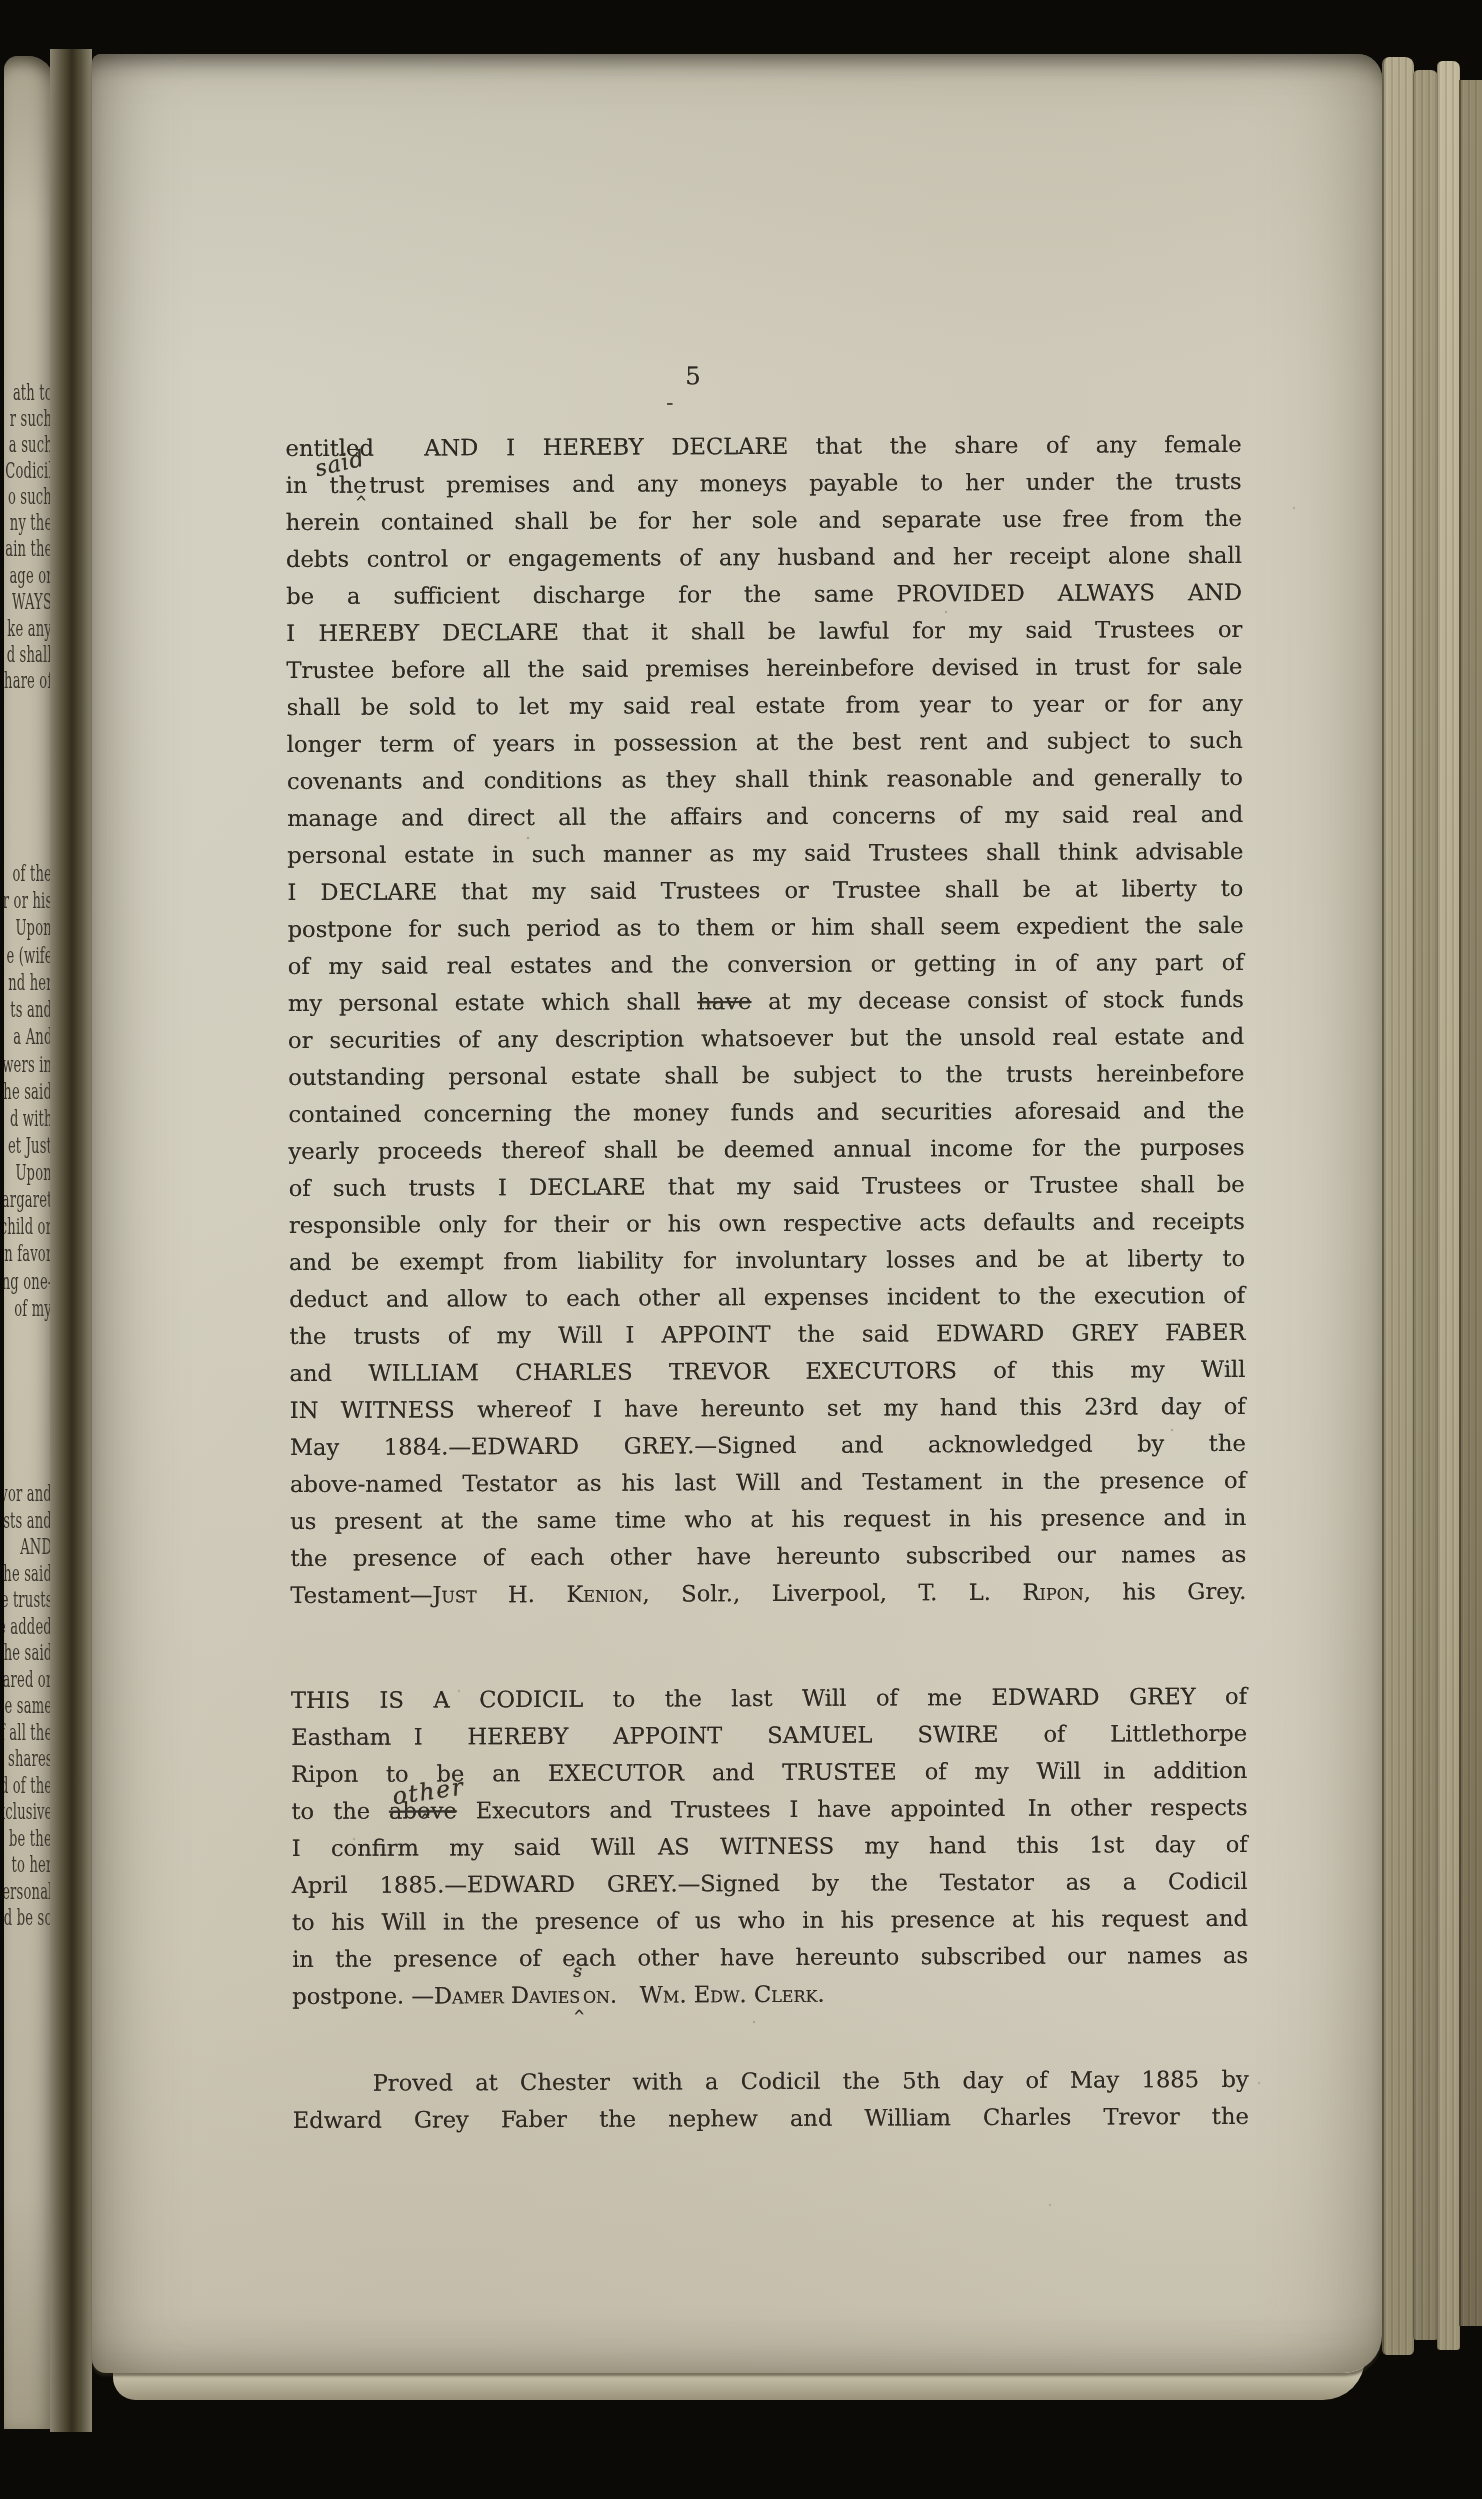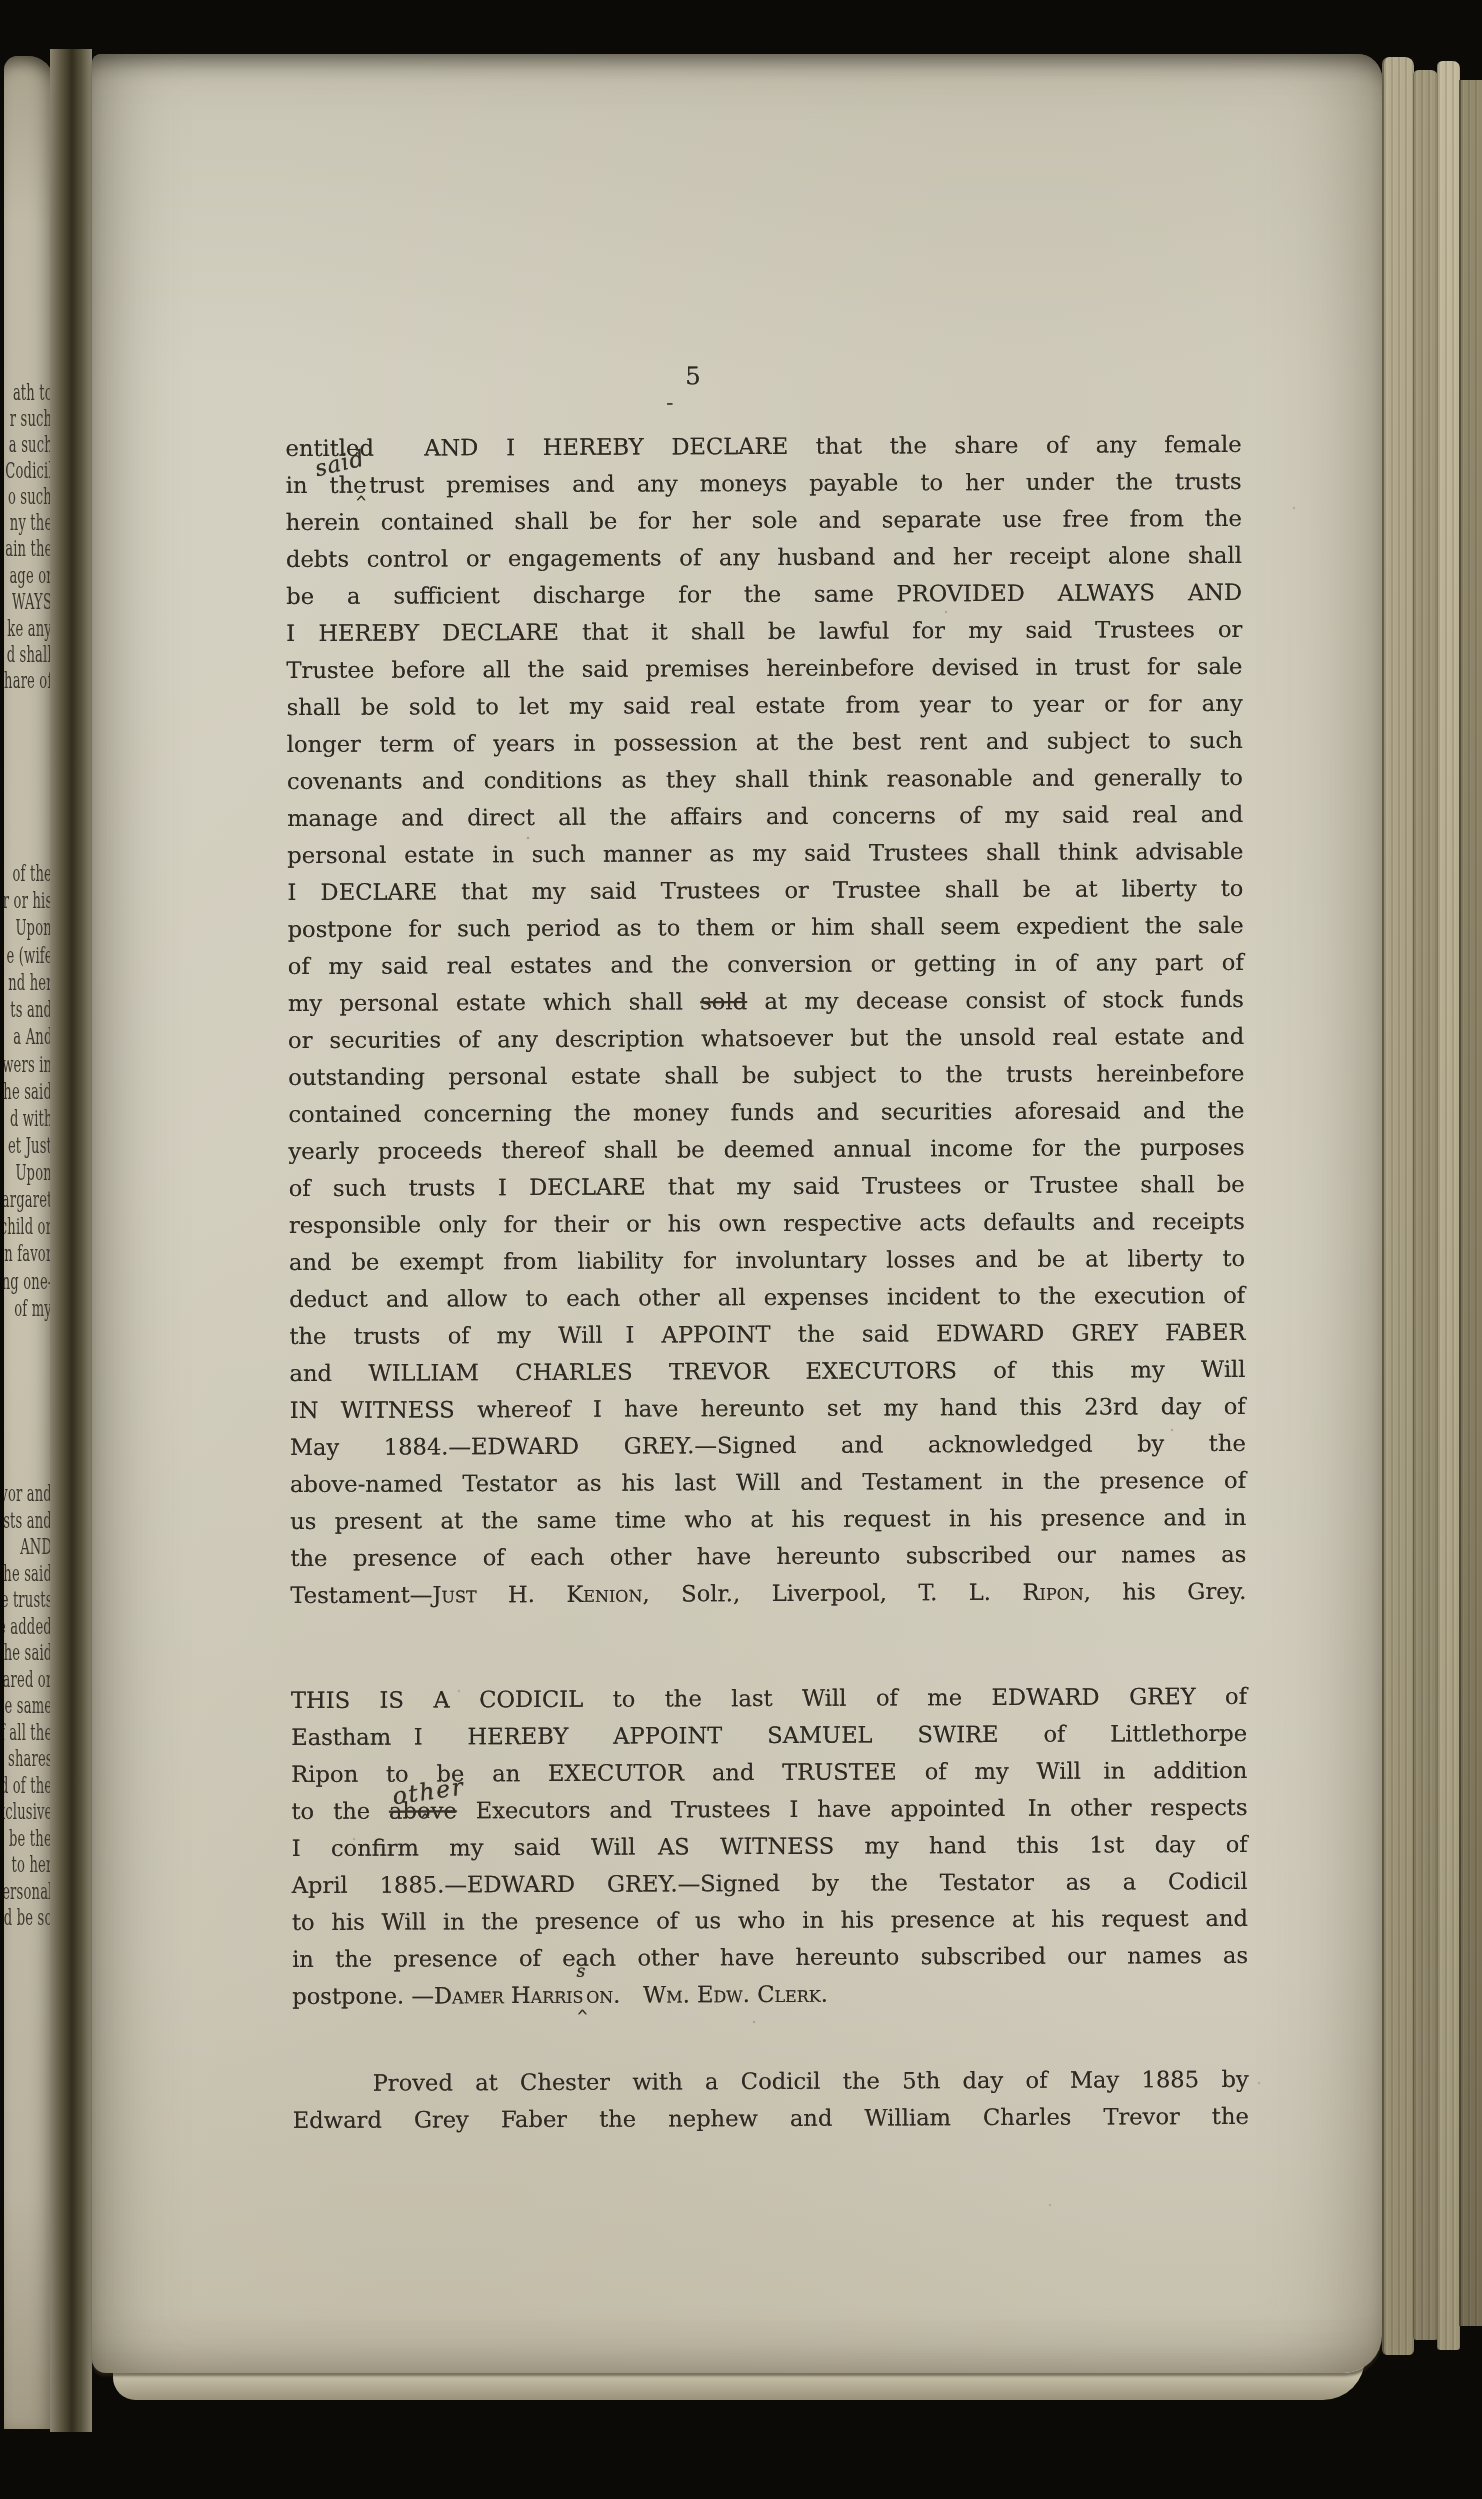--- a/index.html
+++ b/index.html
@@ -162,21 +162,21 @@
             <div class="line"><span>I HEREBY DECLARE that it shall be lawful for my said Trustees or</span></div>
             <div class="line"><span>Trustee before all the said premises hereinbefore devised in trust for sale</span></div>
             <div class="line"><span>shall be sold to let my said real estate from year to year or for any</span></div>
             <div class="line"><span>longer term of years in possession at the best rent and subject to such</span></div>
             <div class="line"><span>covenants and conditions as they shall think reasonable and generally to</span></div>
             <div class="line"><span>manage and direct all the affairs and concerns of my said real and</span></div>
             <div class="line"><span>personal estate in such manner as my said Trustees shall think advisable</span></div>
             <div class="line"><span>I DECLARE that my said Trustees or Trustee shall be at liberty to</span></div>
             <div class="line"><span>postpone for such period as to them or him shall seem expedient the sale</span></div>
             <div class="line"><span>of my said real estates and the conversion or getting in of any part of</span></div>
-            <div class="line"><span>my personal estate which shall </span><span class="strike">sold</span><span> at my decease consist of stock funds</span></div>
+            <div class="line"><span>my personal estate which shall </span><span class="strike">have</span><span> at my decease consist of stock funds</span></div>
             <div class="line"><span>or securities of any description whatsoever but the unsold real estate and</span></div>
             <div class="line"><span>outstanding personal estate shall be subject to the trusts hereinbefore</span></div>
             <div class="line"><span>contained concerning the money funds and securities aforesaid and the</span></div>
             <div class="line"><span>yearly proceeds thereof shall be deemed annual income for the purposes</span></div>
             <div class="line"><span>of such trusts I DECLARE that my said Trustees or Trustee shall be</span></div>
             <div class="line"><span>responsible only for their or his own respective acts defaults and receipts</span></div>
             <div class="line"><span>and be exempt from liability for involuntary losses and be at liberty to</span></div>
             <div class="line"><span>deduct and allow to each other all expenses incident to the execution of</span></div>
             <div class="line"><span>the trusts of my Will I APPOINT the said EDWARD GREY FABER</span></div>
             <div class="line"><span>and WILLIAM CHARLES TREVOR EXECUTORS of this my Will</span></div>
@@ -189,21 +189,21 @@
           </div>
           <div class="para para2">
             <div class="line"><span>THIS IS A CODICIL to the last Will of me EDWARD GREY of</span></div>
             <div class="line"><span>Eastham I HEREBY APPOINT SAMUEL SWIRE of Littlethorpe</span></div>
             <div class="line"><span>Ripon to be an EXECUTOR and TRUSTEE of my Will in addition</span></div>
             <div class="line"><span>to the </span><span class="strike ann-host k-over">above<span class="ann-word">other</span><span class="ann-caret">^</span></span><span> Executors and Trustees I have appointed In other respects</span></div>
             <div class="line"><span>I confirm my said Will AS WITNESS my hand this 1st day of</span></div>
             <div class="line"><span>April 1885.—EDWARD GREY.—Signed by the Testator as a Codicil</span></div>
             <div class="line"><span>to his Will in the presence of us who in his presence at his request and</span></div>
             <div class="line"><span>in the presence of each other have hereunto subscribed our names as</span></div>
-            <div class="line nj"><span>postpone. —</span><span class="sc">Damer Harris</span><span class="ann-host k-small empty-anchor"><span class="ann-word">s</span><span class="ann-caret">^</span></span><span class="sc">on.</span><span>  </span><span class="sc">Wm. Edw. Clerk.</span></div>
+            <div class="line nj"><span>postpone. —</span><span class="sc">Damer Davies</span><span class="ann-host k-small empty-anchor"><span class="ann-word">s</span><span class="ann-caret">^</span></span><span class="sc">on.</span><span>  </span><span class="sc">Wm. Edw. Clerk.</span></div>
           </div>
           <div class="para para3">
             <div class="line ind"><span>Proved at Chester with a Codicil the 5th day of May 1885 by</span></div>
             <div class="line"><span>Edward Grey Faber the nephew and William Charles Trevor the</span></div>
           </div>
         </div>
     </div>
   </div>
 
   <div class="bottom-sliver"></div>

